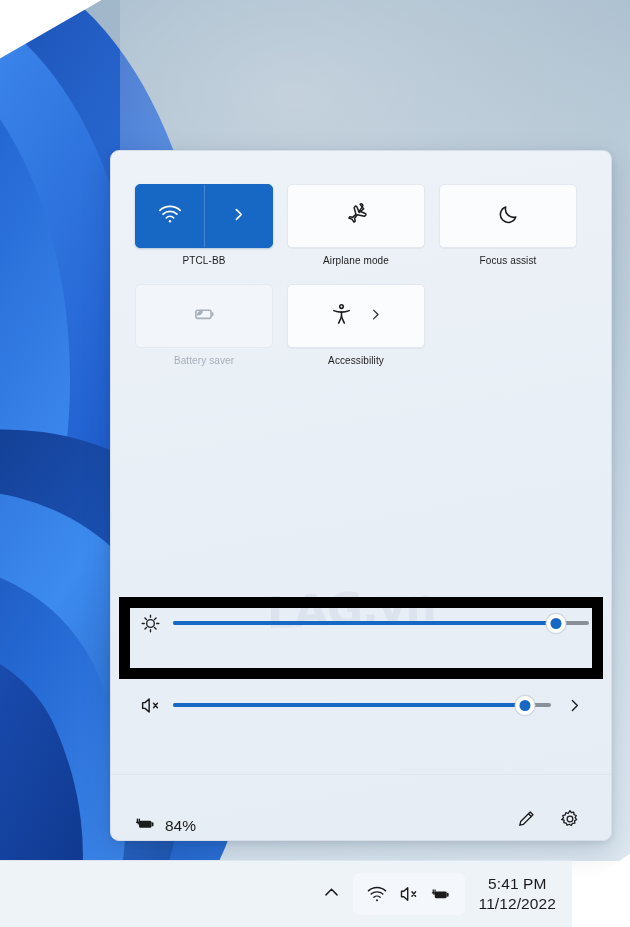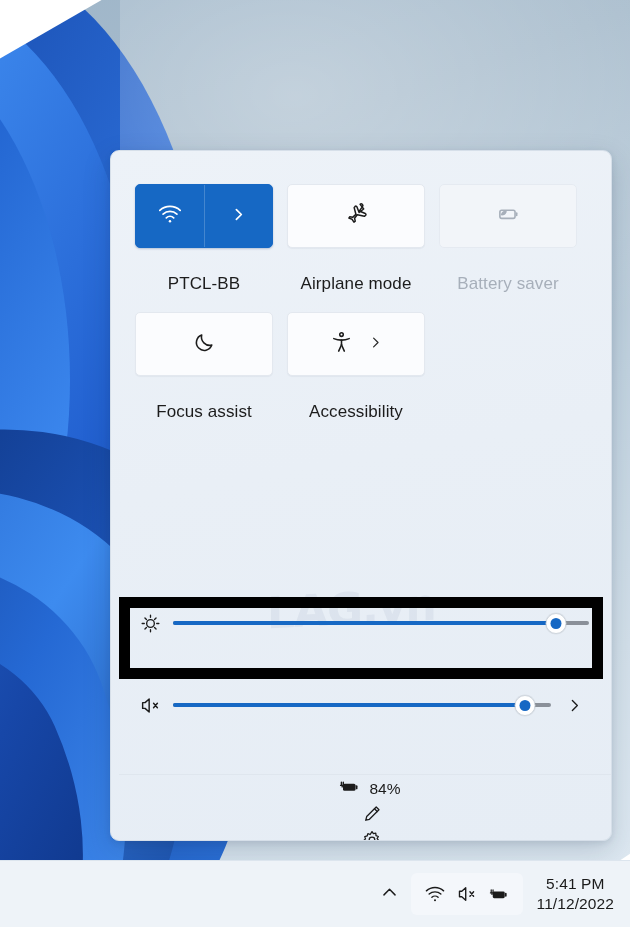--- a/index.html
+++ b/index.html
@@ -68,21 +68,21 @@
   }
   .cut-br {
     right: -4px; bottom: -4px; width: 120px; height: 80px;
     clip-path: polygon(100% 0, 100% 100%, 0 100%);
   }
 
   
   .taskbar {
     position: absolute;
     left: 0; bottom: 0;
-    width: 630px;
+    width: 572px;
     height: 66px;
     background: #eef3f8;
     border-top: 1px solid #dce5ee;
     display: flex;
     align-items: center;
     justify-content: flex-end;
   }
   .tray {
     display: flex;
     align-items: center;
@@ -201,22 +201,22 @@
     background: #f2f5f9;
     border: 1px solid #e5eaf1;
     color: #a7afba;
     box-shadow: none;
   }
   .tile .inline-chevron {
     margin-left: 14px;
     color: #2a2a2a;
   }
   .tile-label {
-    margin-top: 26px;
-    font-size: 17px;
+    margin-top: 7px;
+    font-size: 10px;
     color: #1c1c1c;
     text-align: right;
     letter-spacing: 0.1px;
     white-space: nowrap;
   }
   .tile-label.dim { color: #a7afba; }
 
   
   .slider-area {
     position: absolute;
@@ -297,30 +297,29 @@
     width: 484px;
     height: 82px;
     border: 11px solid #000000;
     box-sizing: border-box;
     pointer-events: none;
   }
 
   
   .qs-footer {
     position: absolute;
-    left: 8px;
+    left: 0;
     bottom: 0;
     width: 500px;
     height: 66px;
     border-top: 1px solid #dfe6ee;
     display: flex;
-    align-items: center;
+    align-items: flex-end;
     padding: 0 22px;
     box-sizing: border-box;
-    flex-direction: column;
   }
   .battery-status {
     display: flex;
     align-items: center;
     gap: 8px;
     color: #1c1c1c;
     font-size: 15.5px;
   }
   .footer-spacer { flex: 1; }
   .footer-btn {
@@ -385,41 +384,41 @@
           <span>
             <svg width="26" height="26" viewBox="0 0 24 24" fill="none" stroke="currentColor" stroke-width="1.4" stroke-linejoin="round" stroke-linecap="round">
               <path d="M15.8 3.1a1.5 1.5 0 0 1 2.3 1.9l-3.1 4.3 5.6 2.3a1 1 0 0 1 .2 1.7l-1.1.8-6.4-1.5-2.6 3.4.6 2.6-1.2.9-1.7-2.6-3-1.1.9-1.2 2.6.5 3-2.9-1.6-6.1.9-1.1a1 1 0 0 1 1.6.3l2.1 5.3 4.2-3.2z"></path>
             </svg>
           </span>
         </div>
         <div class="tile-label">Airplane mode</div>
       </div>
 
       <div class="tile-cell">
+        <div class="tile">
+          <span>
+            <svg width="25" height="25" viewBox="0 0 24 24" fill="none" stroke="currentColor" stroke-width="1.5" stroke-linejoin="round" stroke-linecap="round">
+              <path d="M19 14.5A8 8 0 0 1 9.3 4.8 7.6 7.6 0 1 0 19 14.5z"></path>
+            </svg>
+          </span>
+        </div>
+        <div class="tile-label">Focus assist</div>
+      </div>
+
+      <div class="tile-cell">
         <div class="tile disabled">
           <span>
             <svg width="26" height="26" viewBox="0 0 24 24" fill="none" stroke="currentColor" stroke-width="1.5" stroke-linejoin="round" stroke-linecap="round">
               <rect x="4.5" y="8.5" width="14" height="7.5" rx="1.6"></rect>
               <path d="M20 11.2v2.2"></path>
               <path d="M9.6 8.6c-2.4.6-3.9 2.4-4.4 4.6 2.6.5 4.6-.6 5.4-2.6.4-1 .3-1.7-1-2z" fill="currentColor" stroke="none"></path>
             </svg>
           </span>
         </div>
         <div class="tile-label dim">Battery saver</div>
-      </div>
-
-      <div class="tile-cell">
-        <div class="tile">
-          <span>
-            <svg width="25" height="25" viewBox="0 0 24 24" fill="none" stroke="currentColor" stroke-width="1.5" stroke-linejoin="round" stroke-linecap="round">
-              <path d="M19 14.5A8 8 0 0 1 9.3 4.8 7.6 7.6 0 1 0 19 14.5z"></path>
-            </svg>
-          </span>
-        </div>
-        <div class="tile-label">Focus assist</div>
       </div>
 
       <div class="tile-cell">
         <div class="tile">
           <span>
             <svg width="25" height="25" viewBox="0 0 24 24" fill="none" stroke="currentColor" stroke-width="1.5" stroke-linecap="round" stroke-linejoin="round">
               <circle cx="12" cy="4.4" r="1.7"></circle>
               <path d="M4.6 8.3c2.3.9 4.7 1.4 7.4 1.4s5.1-.5 7.4-1.4"></path>
               <path d="M12 9.7v4.4"></path>
               <path d="M12 14.1l-2.7 6.2"></path>

